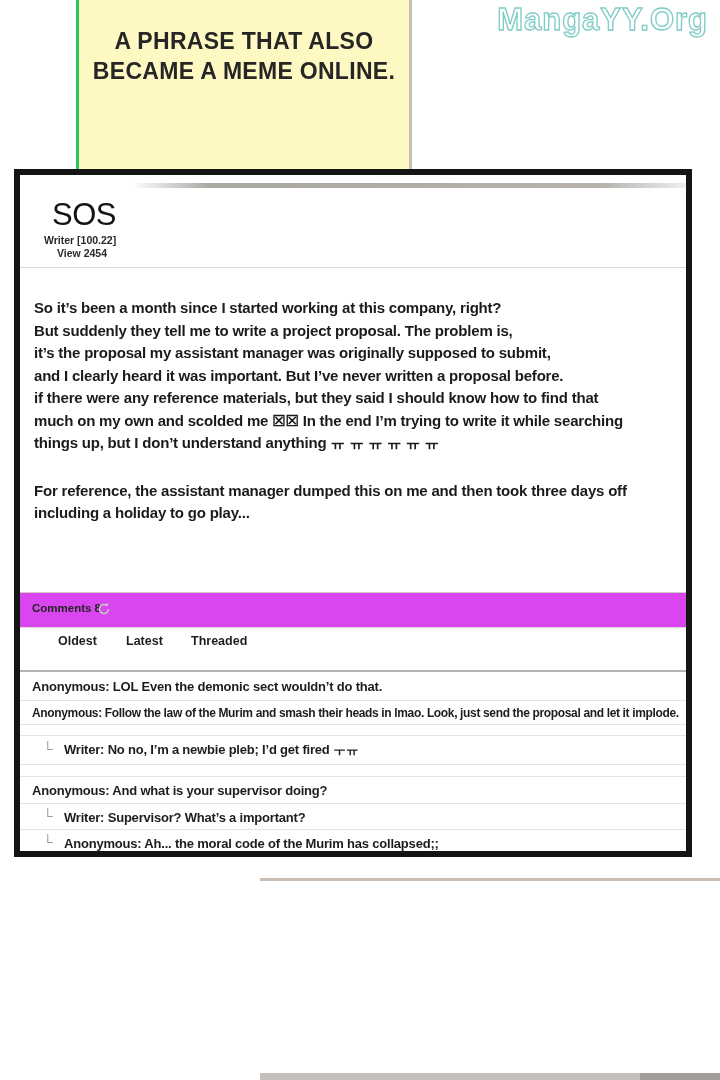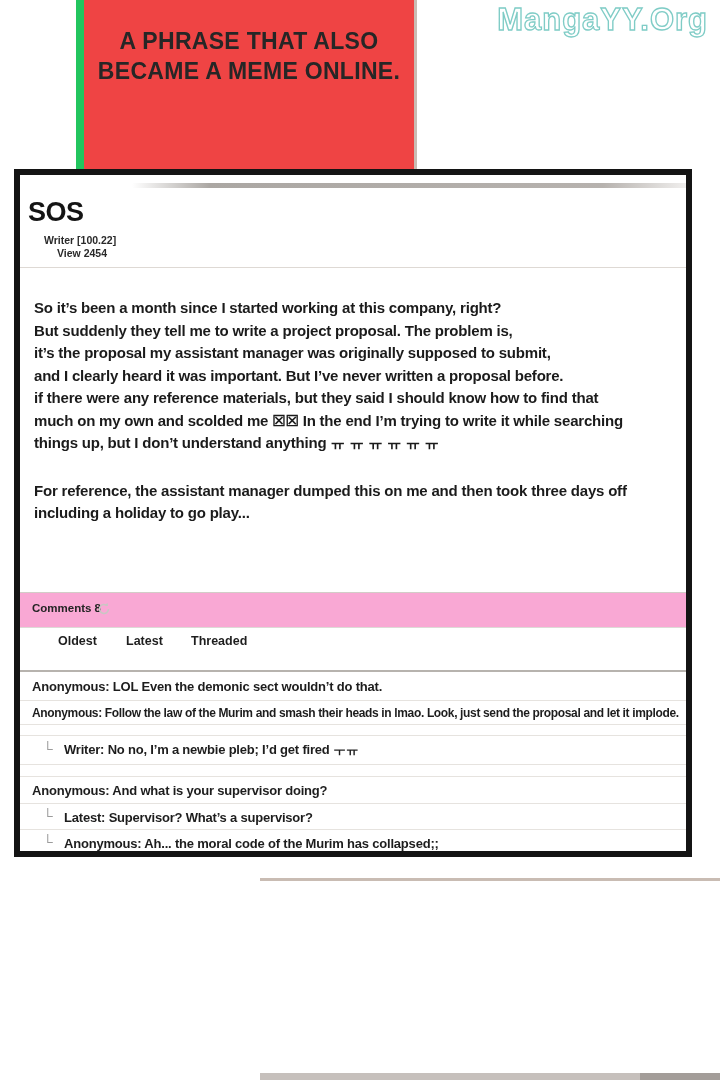--- a/index.html
+++ b/index.html
@@ -1,51 +1,51 @@
 <!DOCTYPE html>
 <html><head>
 <meta charset="utf-8">
 <style>
   html,body{margin:0;padding:0;background:#ffffff;}
   #page{position:relative;width:720px;height:1080px;background:#ffffff;overflow:hidden;
         font-family:"Liberation Sans",sans-serif;}
 
   
-  .bubble-top{position:absolute;left:76px;top:0;width:330px;height:172px;background:#ef4444;
-              border-left:8px solid #22c55e;border-right:3px solid #c9bcb3;}
+  .bubble-top{position:absolute;left:76px;top:0;width:330px;height:172px;background:#fef9c3;
+              border-left:3px solid #22c55e;border-right:3px solid #c9bcb3;}
   .bubble-top .txt{position:absolute;left:0;top:26px;width:100%;text-align:center;
                    font-weight:bold;font-size:23px;line-height:30px;color:#262626;letter-spacing:.3px;}
   .bubble-bottom{position:absolute;left:278px;top:878px;width:359px;height:202px;background:#ffffff;
                  border-left:3px solid #c9bcb3;border-right:3px solid #c9bcb3;}
   .bubble-bottom-topline{position:absolute;left:260px;top:878px;width:460px;height:3px;background:#c9bcb3;}
   .bubble-bottom .txt{position:absolute;left:-20px;top:74px;width:399px;text-align:center;
                       font-weight:bold;font-size:27px;line-height:35px;color:#1c1c1c;letter-spacing:.2px;}
   .bottom-strip{position:absolute;left:260px;top:1073px;width:460px;height:7px;background:#c6c0bc;}
   .bottom-strip .dark{position:absolute;right:0;top:0;width:80px;height:7px;background:#a39d99;}
 
   
   .watermark{position:absolute;right:12px;top:2px;font-weight:bold;font-size:31px;letter-spacing:1px;
              color:#ffffff;-webkit-text-stroke:1.3px #7fccc6;text-shadow:0 0 1px #bfe6e3;}
 
   
   .panel{position:absolute;left:14px;top:169px;width:666px;height:676px;background:#ffffff;
          border:6px solid #141414;}
   .topbar{position:absolute;left:112px;right:0;top:8px;height:5px;
           background:linear-gradient(to right,rgba(166,160,155,0),rgba(150,145,140,.8) 14%,rgba(158,152,147,.75) 85%,rgba(196,190,185,.25));}
-  .post-title{position:absolute;left:8px;top:22px;font-size:27px;font-weight:bold;color:#141414;
+  .post-title{position:absolute;left:32px;top:22px;font-size:31px;font-weight:normal;color:#141414;
               letter-spacing:-.5px;font-stretch:condensed;}
   .post-writer{position:absolute;left:24px;top:59px;font-size:10.5px;font-weight:bold;color:#2a2a2a;font-stretch:condensed;}
   .post-view{position:absolute;left:37px;top:72px;font-size:10.5px;font-weight:bold;color:#2a2a2a;font-stretch:condensed;}
   .hdr-divider{position:absolute;left:0;right:0;top:92px;height:1px;background:#ded9d4;}
 
   .body-text{position:absolute;left:14px;top:122px;width:646px;font-size:15px;font-weight:bold;
              color:#1b1b1b;line-height:22.5px;letter-spacing:-.2px;white-space:nowrap;font-stretch:condensed;}
   .body-text .par2{margin-top:25px;}
 
-  .comments-bar{position:absolute;left:0;right:0;top:417px;height:34px;background:#f9a8d4;
+  .comments-bar{position:absolute;left:0;right:0;top:417px;height:34px;background:#d946ef;
                 border-top:1px solid #d2cdc8;border-bottom:1px solid #dddad6;}
   .comments-bar .lbl{position:absolute;left:12px;top:9px;font-size:11.5px;font-weight:bold;color:#242424;font-stretch:condensed;}
   .refresh-ic{position:absolute;left:76px;top:8px;width:16px;height:16px;}
 
   .tabs{position:absolute;left:0;right:0;top:453px;height:30px;}
   .tab{position:absolute;top:6px;font-size:12.5px;font-weight:bold;color:#1e1e1e;cursor:pointer;font-stretch:condensed;}
   .tab.t0{left:38px}.tab.t1{left:106px}.tab.t2{left:171px}
   .tabs-divider{position:absolute;left:0;right:0;top:495px;height:2px;background:#b7b3ae;}
 
   .comments{position:absolute;left:0;right:0;top:497px;}
@@ -118,21 +118,21 @@
       <div class="c-row reply" style="height:28px">
         <span class="reply-ic">└</span>
         <span class="txt">Writer: No no, I’m a newbie pleb; I’d get fired ㅜㅠ</span>
       </div>
       <div class="spacer" style="height:11px"></div>
       <div class="c-row" style="height:26px">
         <span class="txt">Anonymous: And what is your supervisor doing?</span>
       </div>
       <div class="c-row reply" style="height:25px">
         <span class="reply-ic">└</span>
-        <span class="txt">Latest: Supervisor? What’s a supervisor?</span>
+        <span class="txt">Writer: Supervisor? What’s a important?</span>
       </div>
       <div class="c-row reply" style="height:25px;border-bottom:none">
         <span class="reply-ic">└</span>
         <span class="txt">Anonymous: Ah... the moral code of the Murim has collapsed;;</span>
       </div>
     </div>
   </div>
 
   <div class="bubble-bottom-topline"></div>
   <div class="bottom-strip">

